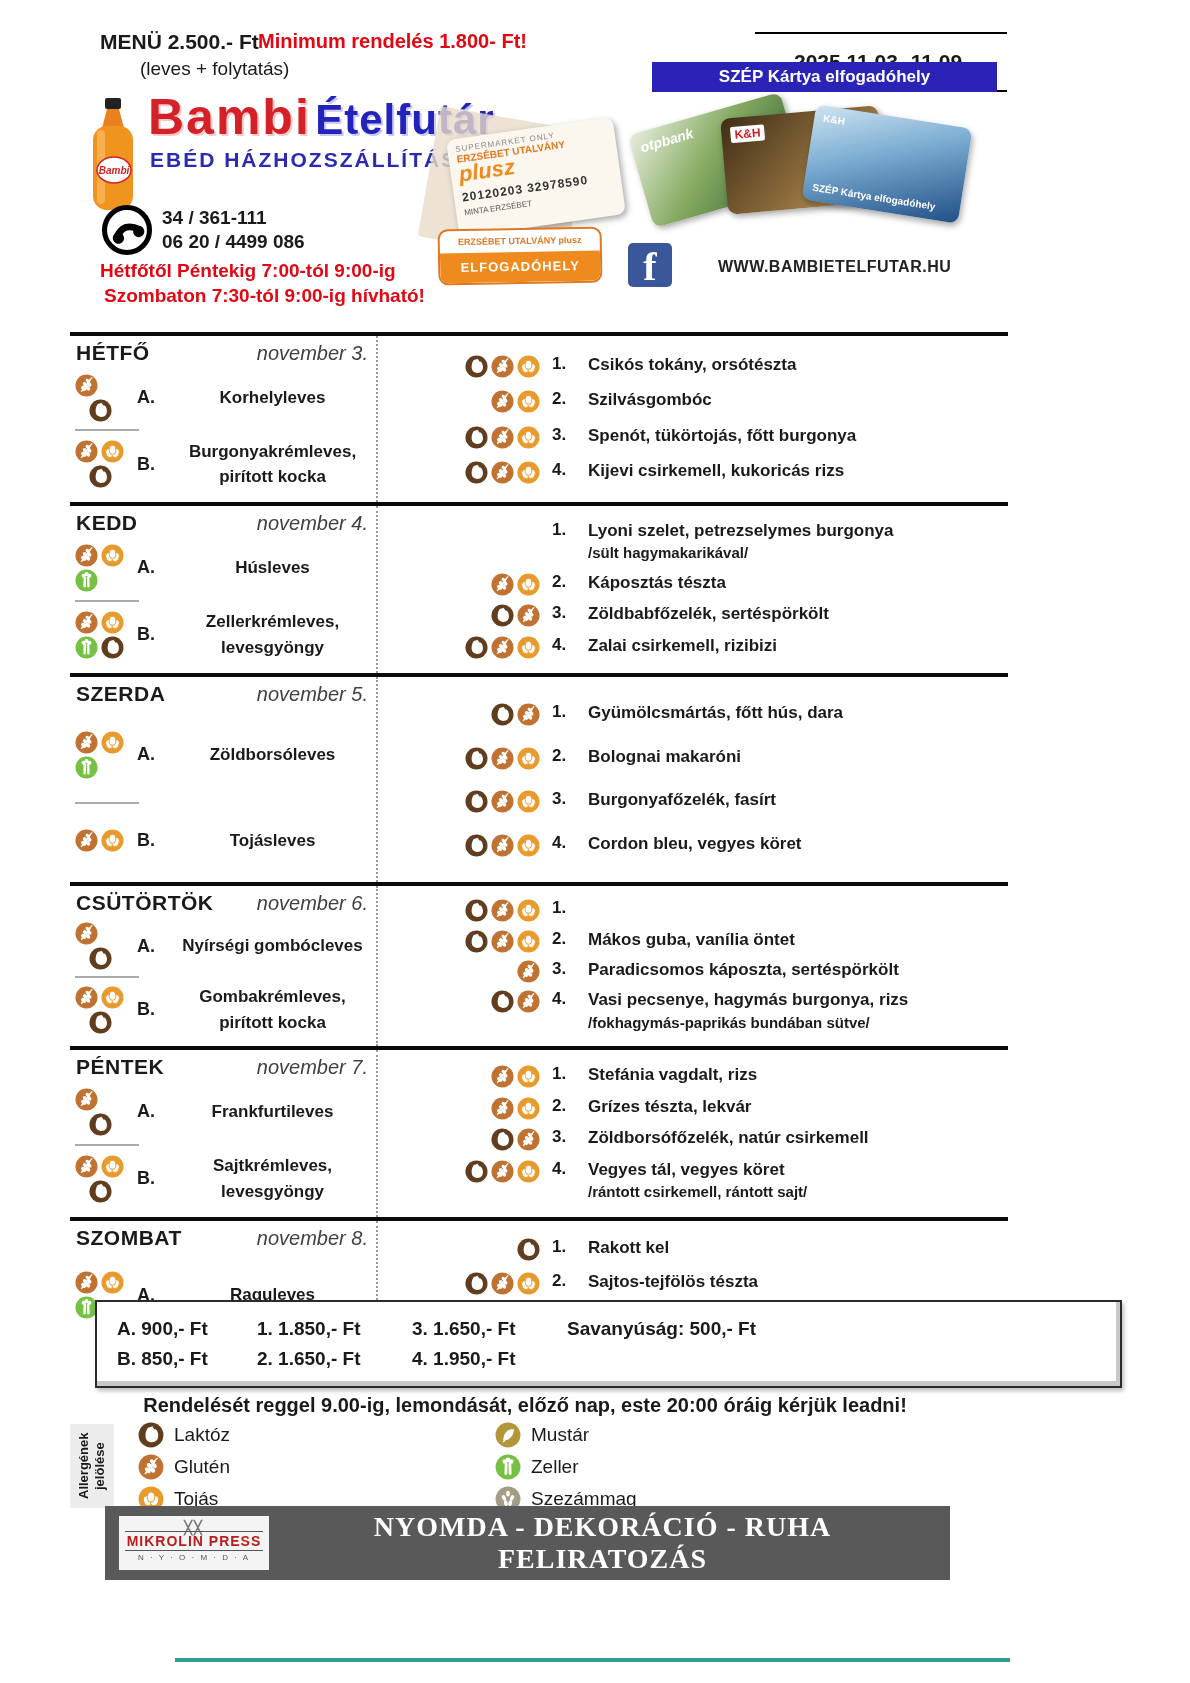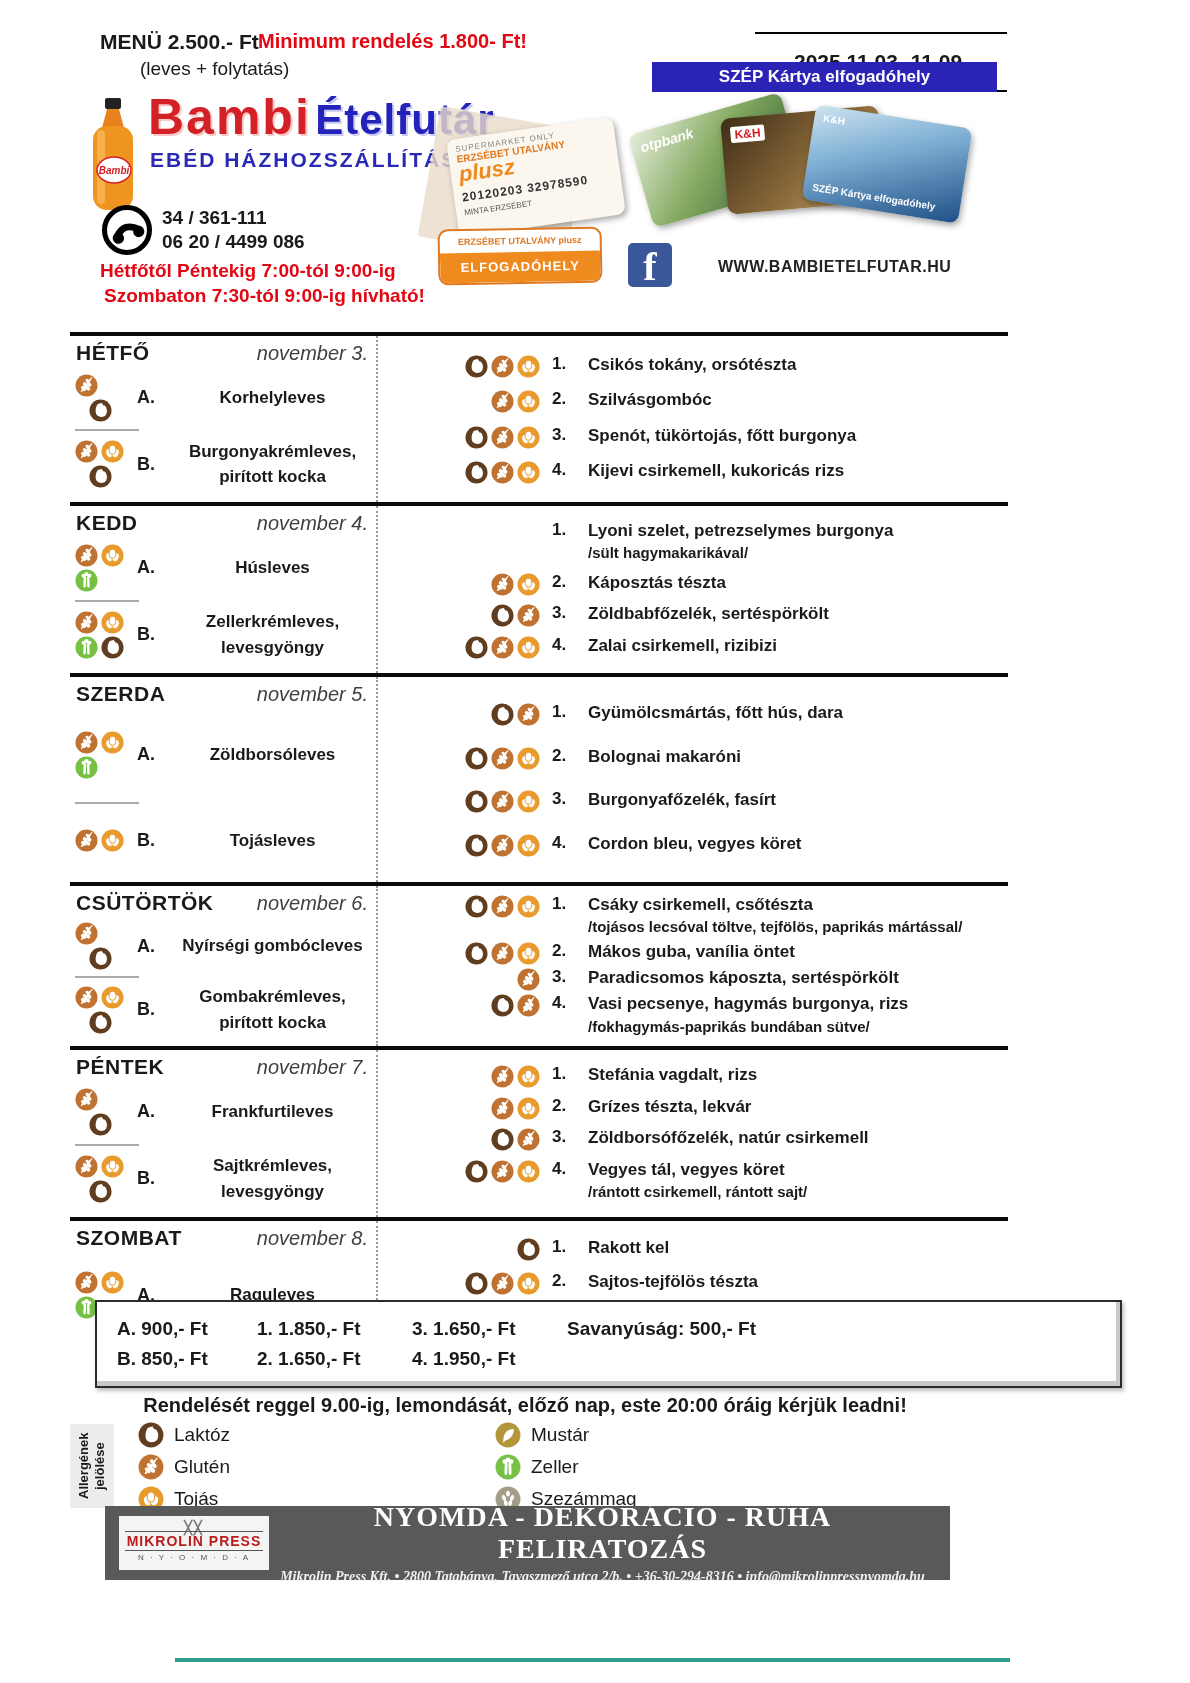--- a/index.html
+++ b/index.html
@@ -770,21 +770,20 @@
                 <ellipse cx="13.2" cy="7.2" rx="1.7" ry="2.6" transform="rotate(-42 13.2 7.2)" fill="#fff"></ellipse>
               </svg>
               <svg class="aicon" width="23" height="23" viewBox="0 0 24 24">
                 <circle cx="12" cy="12" r="11.5" fill="#e99a2c"></circle>
                 <ellipse cx="8.8" cy="13.6" rx="3.7" ry="4.8" transform="rotate(-18 8.8 13.6)" fill="#fff" stroke="#e99a2c" stroke-width="1"></ellipse>
                 <ellipse cx="15.2" cy="13.6" rx="3.7" ry="4.8" transform="rotate(18 15.2 13.6)" fill="#fff" stroke="#e99a2c" stroke-width="1"></ellipse>
                 <ellipse cx="12" cy="10.2" rx="3.5" ry="4.6" fill="#fff" stroke="#e99a2c" stroke-width="1"></ellipse>
               </svg>
             </div>
             <div class="main-num">1.</div>
-            <div class="main-text">Csáky csirkemell, csőtészta<br><span class="main-sub">/tojásos lecsóval töltve, tejfölös, paprikás mártással/</span></div>
           </div>
           <div class="main-row">
             <div class="main-icons">
               <svg class="aicon" width="23" height="23" viewBox="0 0 24 24">
                 <circle cx="12" cy="12" r="11.5" fill="#5f3d1e"></circle>
                 <path d="M9.2 5.2 L13.8 4 L16.4 6.8 C18.9 9.2 19.5 13.6 17.7 16.4 C15.7 19.3 10.4 19.5 8.2 16.8 C6.2 14.2 6.6 8.6 9.2 5.2 Z" fill="#fff"></path>
                 <path d="M13.2 4.3 L16 3.6 L17.2 6.2 L15.4 7 Z" fill="#5f3d1e"></path>
               </svg>
               <svg class="aicon" width="23" height="23" viewBox="0 0 24 24">
                 <circle cx="12" cy="12" r="11.5" fill="#bf7231"></circle>
@@ -1198,18 +1197,17 @@
     </div>
 
   <div class="abs print-banner">
     <div class="mp-logo">
       <div class="mp-mark">╳╳</div>
       <div class="mp-name">MIKROLIN PRESS</div>
       <div class="mp-sub">N · Y · O · M · D · A</div>
     </div>
     <div class="print-texts">
       <div class="print-title">NYOMDA - DEKORÁCIÓ - RUHA FELIRATOZÁS</div>
-      <div class="print-contact">Mikrolin Press Kft.  •  2800 Tatabánya, Tavaszmező utca 2/b.  •  +36-30-294-8316  •  info@mikrolinpressnyomda.hu</div>
     </div>
   </div>
 
   <div class="abs bottom-line"></div>
 </div>
 
 </body></html>

